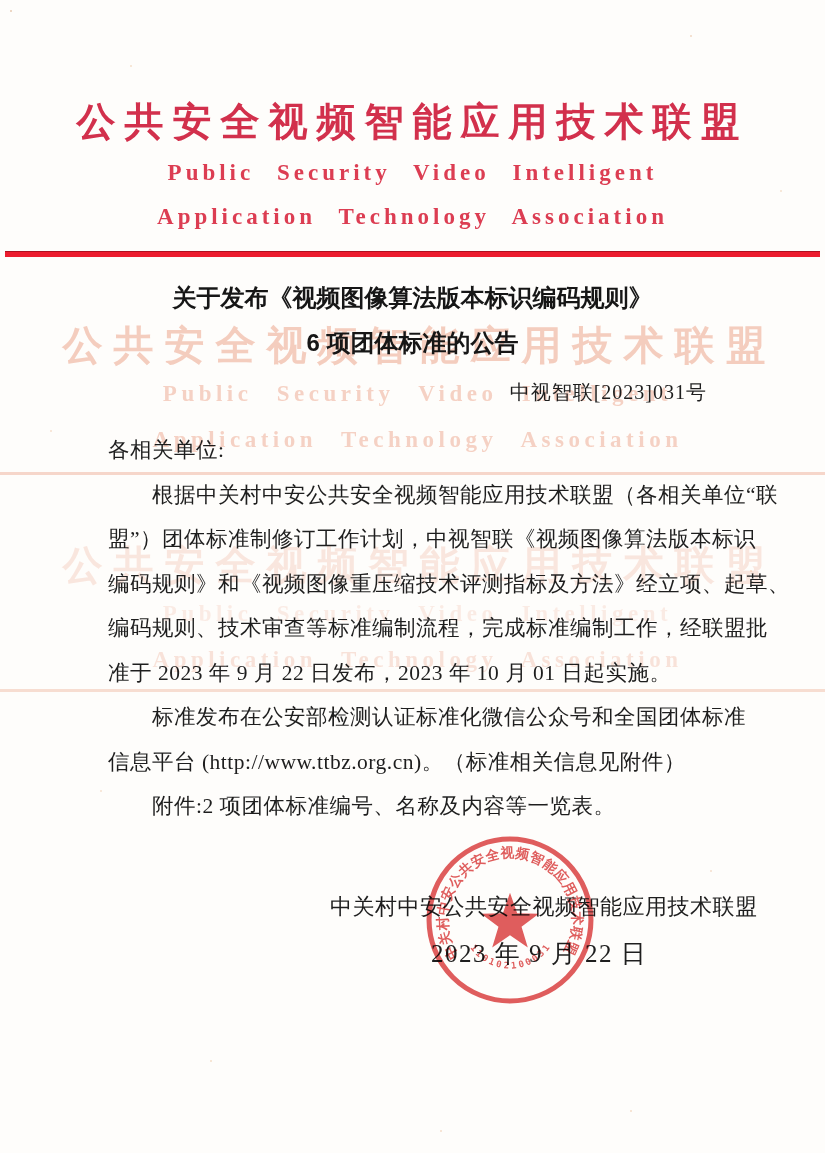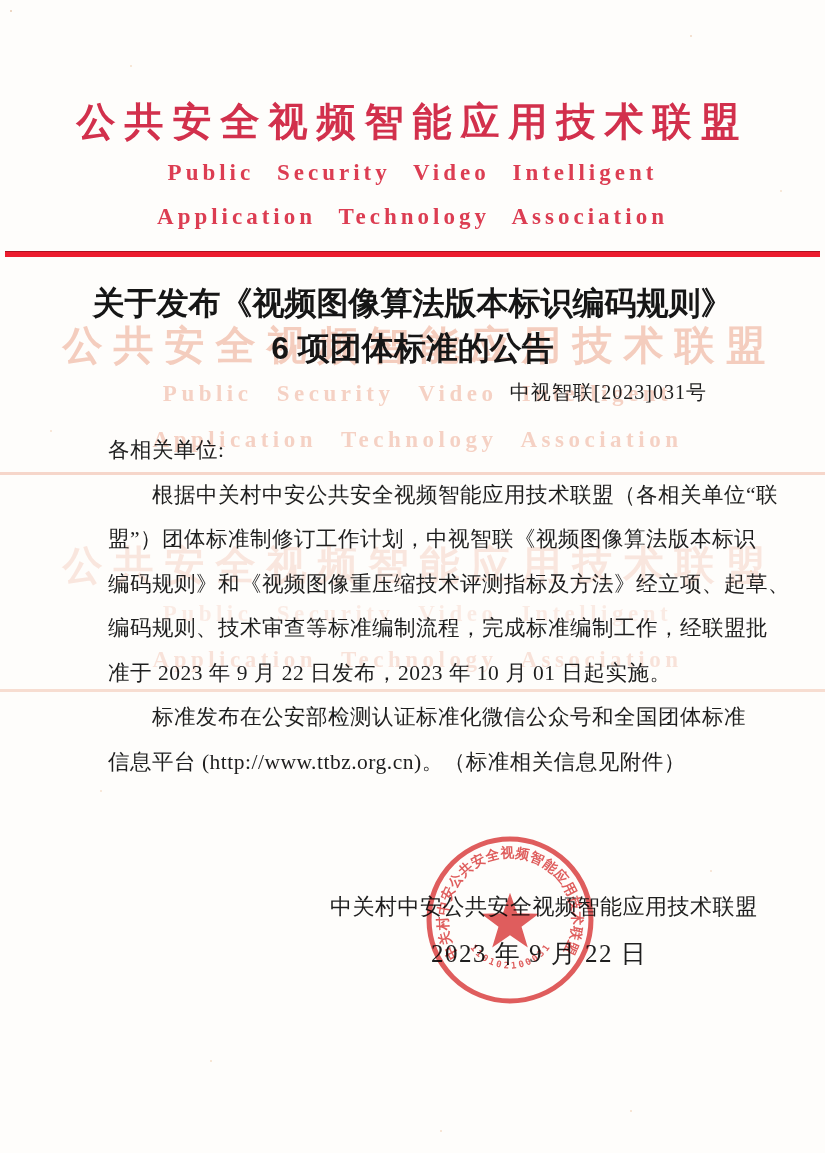--- a/index.html
+++ b/index.html
@@ -71,21 +71,21 @@
   .wm1-rule{top:472px;opacity:.45;}
   .wm2-cn{top:538px;opacity:.26;}
   .wm2-en1{top:601px;opacity:.20;}
   .wm2-en2{top:647px;opacity:.30;}
   .wm2-rule{top:689px;opacity:.38;}
   
   .doc-title{
     position:absolute;left:40px;right:40px;
     text-align:center;
     font-family:"Liberation Sans","DejaVu Sans",sans-serif;
-    font-size:32px;font-weight:bold;
+    font-size:24px;font-weight:bold;
     color:#161616;
     white-space:nowrap;
   }
   .doc-title1{top:282px;}
   .doc-title2{top:327px;}
   .doc-number{
     position:absolute;top:379px;right:118px;
     font-size:20px;
     letter-spacing:1px;
     white-space:nowrap;
@@ -161,20 +161,21 @@
 
   <div class="body-text">
     <div class="body-line">各相关单位:</div>
     <div class="body-line indent">根据中关村中安公共安全视频智能应用技术联盟（各相关单位“联</div>
     <div class="body-line">盟”）团体标准制修订工作计划，中视智联《视频图像算法版本标识</div>
     <div class="body-line">编码规则》和《视频图像重压缩技术评测指标及方法》经立项、起草、</div>
     <div class="body-line">编码规则、技术审查等标准编制流程，完成标准编制工作，经联盟批</div>
     <div class="body-line">准于 2023 年 9 月 22 日发布，2023 年 10 月 01 日起实施。</div>
     <div class="body-line indent">标准发布在公安部检测认证标准化微信公众号和全国团体标准</div>
     <div class="body-line">信息平台 (http://www.ttbz.org.cn)。（标准相关信息见附件）</div>
+    <div class="body-line indent">附件:2 项团体标准编号、名称及内容等一览表。</div>
   </div>
 
   <div class="sig-org">中关村中安公共安全视频智能应用技术联盟</div>
   <div class="sig-date">2023 年 9 月 22 日</div>
 
   <svg class="stamp" viewBox="0 0 170 170">
     <defs>
       <path id="arcTop" d="M 34.2 120.6 A 62 62 0 1 1 135.8 120.6" fill="none"></path>
       <path id="arcBottom" d="M 43.4 109 A 48 48 0 0 0 126.6 109" fill="none"></path>
     </defs>

